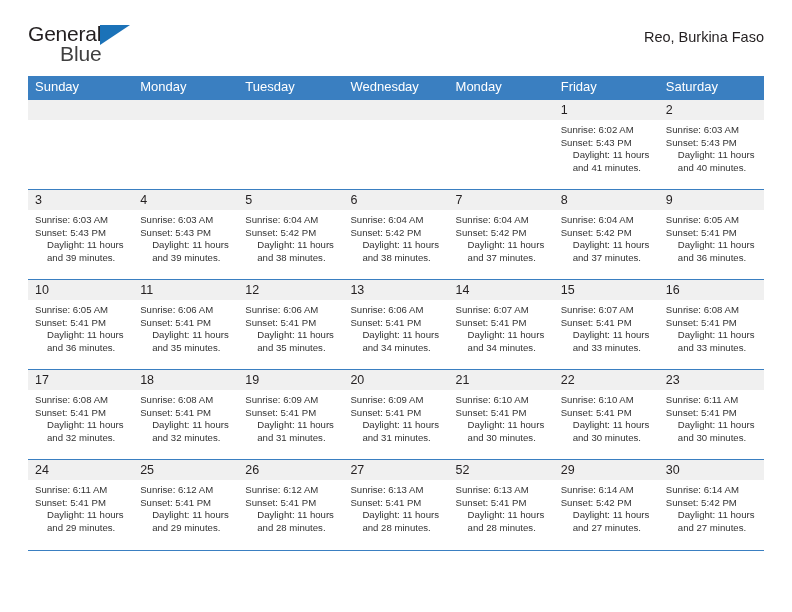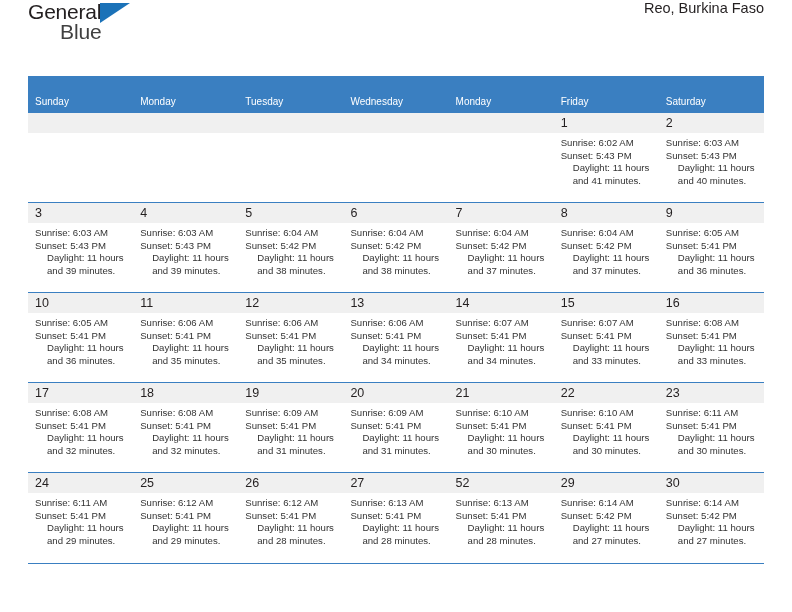--- a/index.html
+++ b/index.html
@@ -22,20 +22,21 @@
     box-sizing: border-box;
     padding: 0 28px;
   }
 
   
   .header {
     display: flex;
     justify-content: space-between;
     align-items: flex-start;
     height: 76px;
+    padding-top: 22px;
     box-sizing: border-box;
   }
 
   .logo {
     position: relative;
     width: 120px;
     height: 46px;
   }
   .logo-general {
     position: absolute;
@@ -71,37 +72,38 @@
   .cal-title {
     font-size: 27px;
     color: #231f20;
     line-height: 32px;
     font-weight: normal;
     margin: 0;
   }
   .cal-subtitle {
     font-size: 14.5px;
     color: #231f20;
+    margin-top: 7px;
     line-height: 17px;
   }
 
   
   .calendar {
     width: 736px;
     border-collapse: collapse;
     table-layout: fixed;
   }
 
   .dow-row th {
     background: #3a7fc1;
     color: #ffffff;
-    font-size: 10px;
+    font-size: 13px;
     font-weight: normal;
     text-align: left;
-    padding: 20px 0 5px 7px;
+    padding: 3px 0 5px 7px;
     height: 19px;
     box-sizing: border-box;
   }
 
   .week-row td {
     vertical-align: top;
     padding: 0;
     border-top: 1.6px solid #3a7fc1;
     height: 90px;
     box-sizing: border-box;

